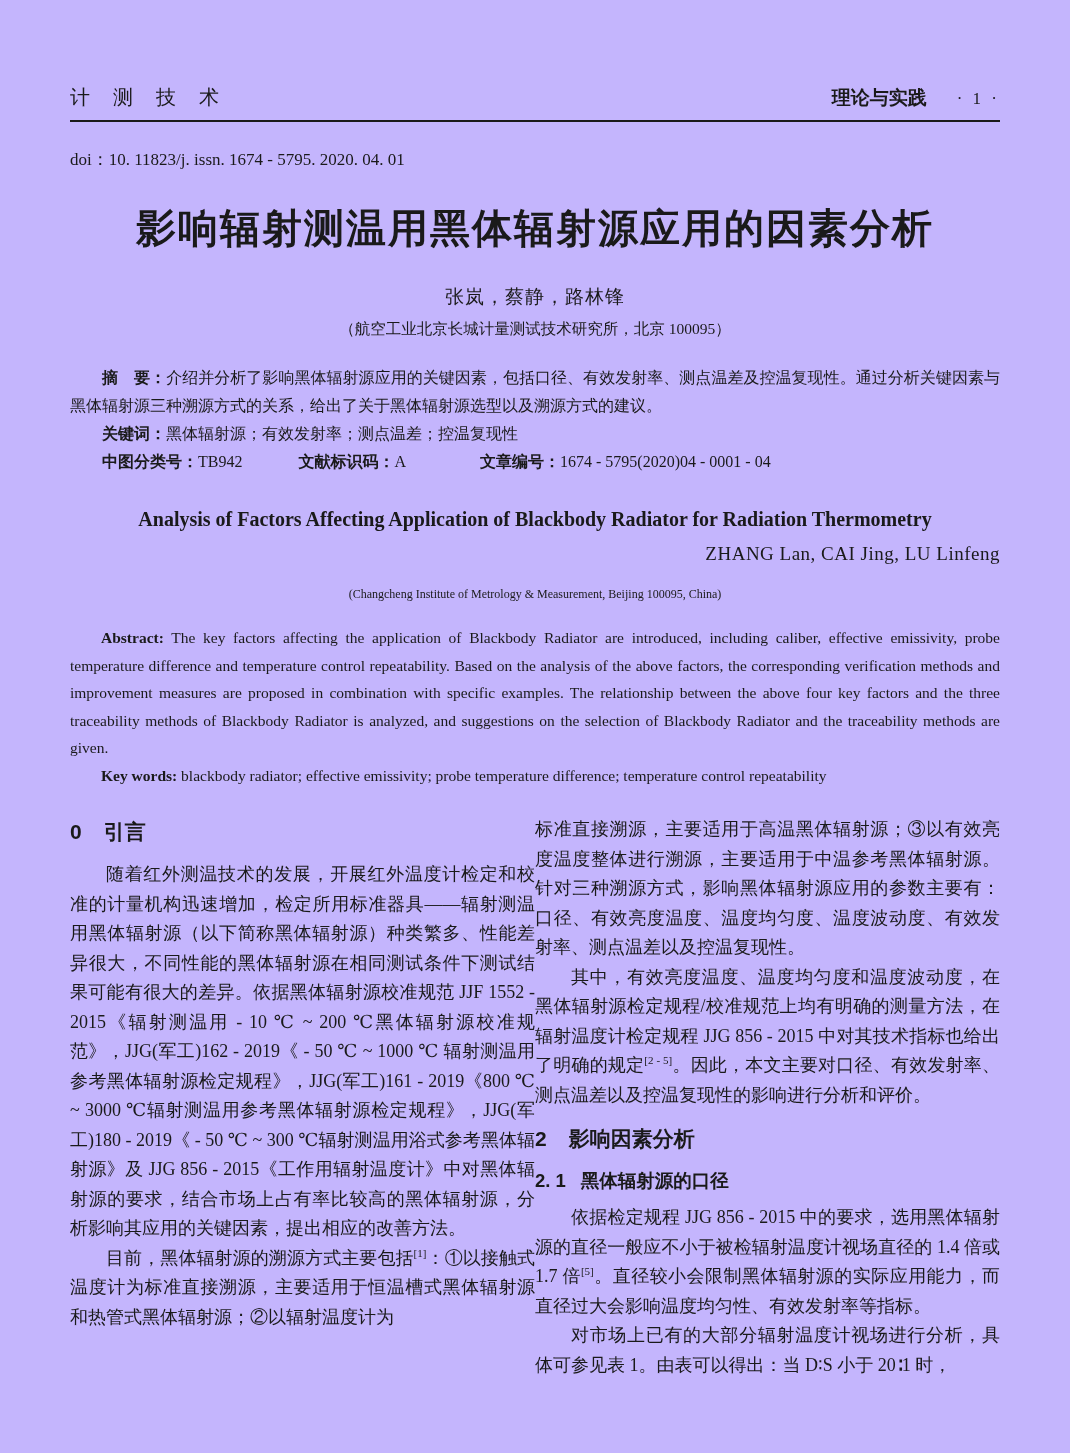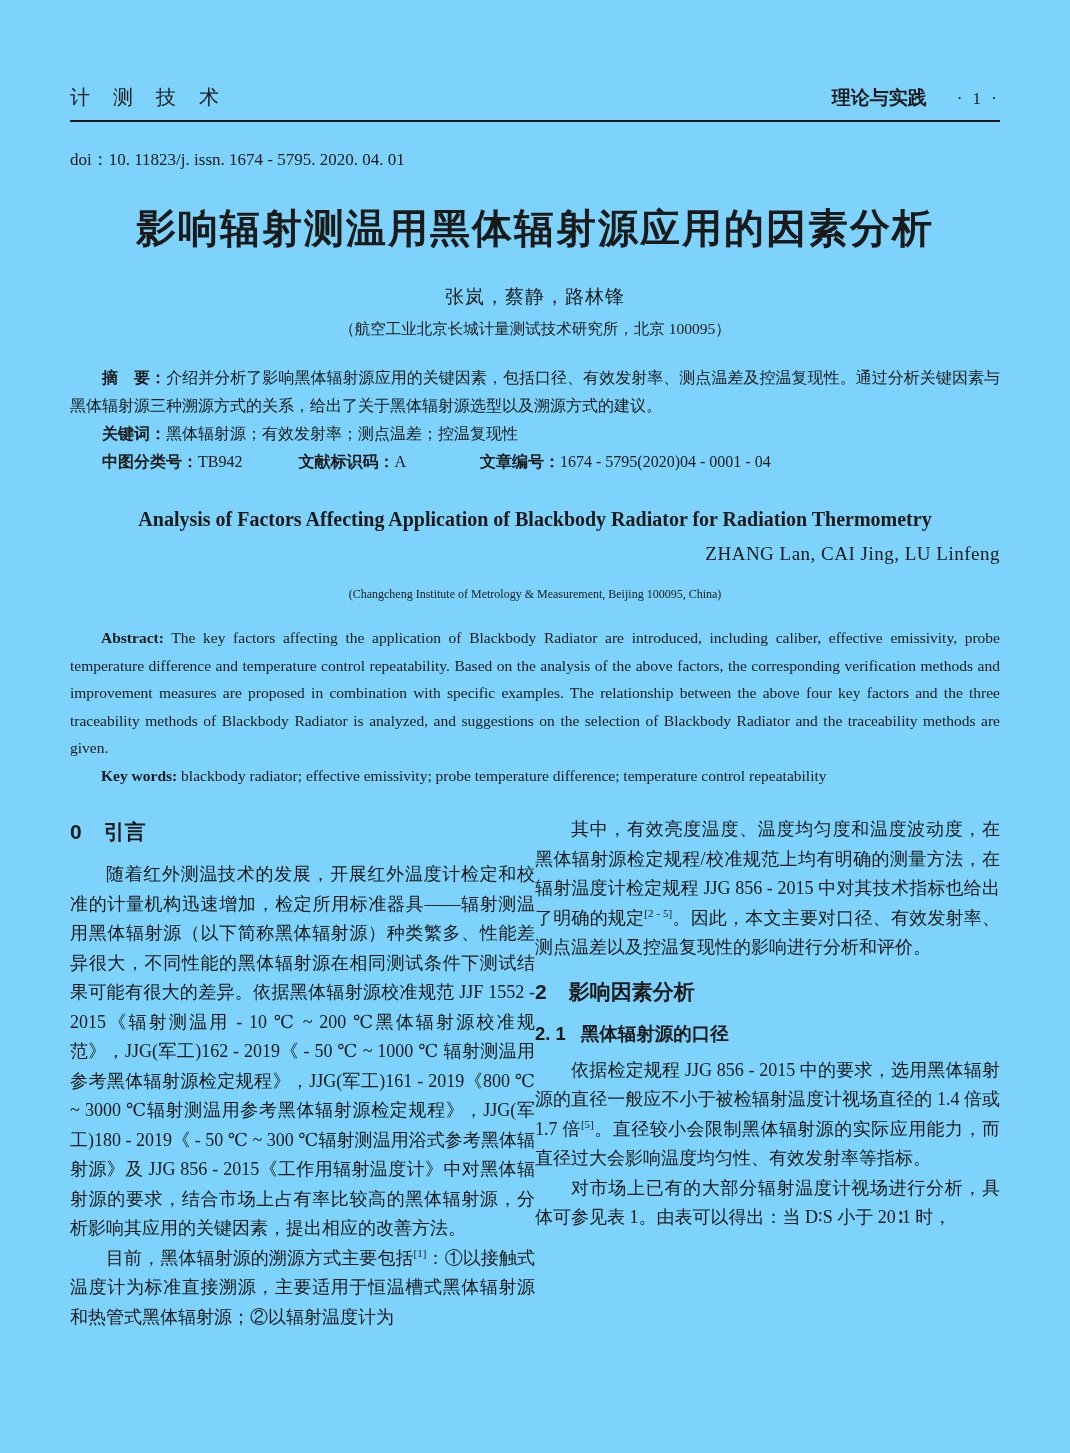--- a/index.html
+++ b/index.html
@@ -1,20 +1,20 @@
 <!DOCTYPE html>
 <html><head>
 <meta charset="utf-8">
 <style>
   html,body{margin:0;padding:0;background:#e8e8e8;}
   .page{
     position:relative;
     width:1070px;height:1453px;
     margin:0 auto;
-    background:#7dd3fc;
+    background:#c4b5fd;
     box-sizing:border-box;
     padding:84px 70px 0 70px;
     color:#1a1a1a;
     font-family:"Liberation Serif","DejaVu Serif",serif;
     overflow:hidden;
   }
   
   .page-header{
     display:flex;justify-content:space-between;align-items:flex-end;
     border-bottom:2.5px solid #1a1a1a;
@@ -112,20 +112,21 @@
 
   <div class="body-cols">
 
     <div class="col">
       <h3 class="sec-h1 first"><span class="h-num">0</span><span>引言</span></h3>
       <p class="para indent2">随着红外测温技术的发展，开展红外温度计检定和校准的计量机构迅速增加，检定所用标准器具——辐射测温用黑体辐射源（以下简称黑体辐射源）种类繁多、性能差异很大，不同性能的黑体辐射源在相同测试条件下测试结果可能有很大的差异。依据黑体辐射源校准规范 JJF 1552 - 2015《辐射测温用 - 10 ℃ ~ 200 ℃黑体辐射源校准规范》，JJG(军工)162 - 2019《 - 50 ℃ ~ 1000 ℃ 辐射测温用参考黑体辐射源检定规程》，JJG(军工)161 - 2019《800 ℃ ~ 3000 ℃辐射测温用参考黑体辐射源检定规程》，JJG(军工)180 - 2019《 - 50 ℃ ~ 300 ℃辐射测温用浴式参考黑体辐射源》及 JJG 856 - 2015《工作用辐射温度计》中对黑体辐射源的要求，结合市场上占有率比较高的黑体辐射源，分析影响其应用的关键因素，提出相应的改善方法。</p>
       <p class="para indent2"><span>目前，黑体辐射源的溯源方式主要包括</span><sup class="cite">[1]</sup><span>：①以接触式温度计为标准直接溯源，主要适用于恒温槽式黑体辐射源和热管式黑体辐射源；②以辐射温度计为</span></p>
     </div>
 
     <div class="col">
+      <p class="para">标准直接溯源，主要适用于高温黑体辐射源；③以有效亮度温度整体进行溯源，主要适用于中温参考黑体辐射源。针对三种溯源方式，影响黑体辐射源应用的参数主要有：口径、有效亮度温度、温度均匀度、温度波动度、有效发射率、测点温差以及控温复现性。</p>
       <p class="para indent2"><span>其中，有效亮度温度、温度均匀度和温度波动度，在黑体辐射源检定规程/校准规范上均有明确的测量方法，在辐射温度计检定规程 JJG 856 - 2015 中对其技术指标也给出了明确的规定</span><sup class="cite">[2 - 5]</sup><span>。因此，本文主要对口径、有效发射率、测点温差以及控温复现性的影响进行分析和评价。</span></p>
       <h3 class="sec-h1"><span class="h-num">2</span><span>影响因素分析</span></h3>
       <h4 class="sec-h2"><span class="h-num-sub">2. 1</span><span>黑体辐射源的口径</span></h4>
       <p class="para indent2"><span>依据检定规程 JJG 856 - 2015 中的要求，选用黑体辐射源的直径一般应不小于被检辐射温度计视场直径的 1.4 倍或 1.7 倍</span><sup class="cite">[5]</sup><span>。直径较小会限制黑体辐射源的实际应用能力，而直径过大会影响温度均匀性、有效发射率等指标。</span></p>
       <p class="para indent2">对市场上已有的大部分辐射温度计视场进行分析，具体可参见表 1。由表可以得出：当 D∶S 小于 20∶1 时，</p>
     </div>
 
   </div>
 
 </div>

